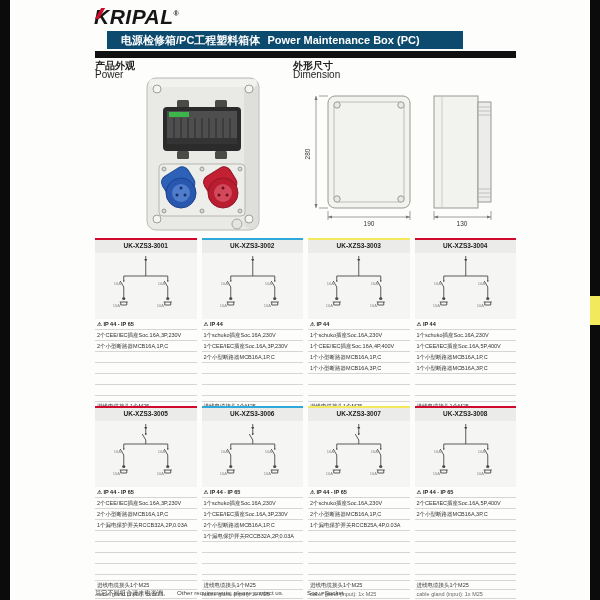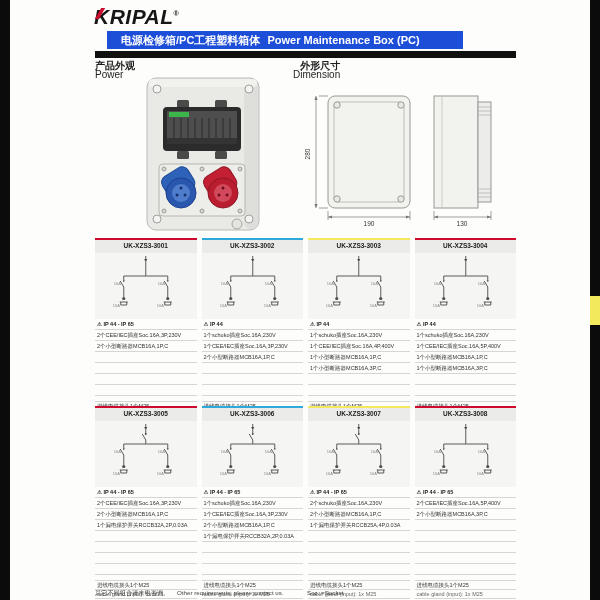--- a/index.html
+++ b/index.html
@@ -8,30 +8,30 @@
   .edge{position:absolute;top:0;bottom:0;width:10px;background:#0b0b0b;z-index:2;}
   .edge.left{left:0;} .edge.right{right:0;}
   .yellow-tab{position:absolute;right:0;top:296px;width:10px;height:29px;background:#f2e95c;z-index:3;}
 
   .logo{position:absolute;left:94px;top:5px;font-style:italic;font-weight:bold;font-size:21px;
         color:#161616;letter-spacing:.5px;z-index:1;}
   .logo-accent{position:absolute;left:4px;top:3px;width:3.5px;height:11px;background:#cf0a2c;
         transform:skewX(-30deg);z-index:2;}
   .logo-reg{font-size:7px;vertical-align:super;font-style:normal;}
 
-  .banner{position:absolute;left:107px;top:31px;width:356px;height:18px;background:#1d4ed8;
+  .banner{position:absolute;left:107px;top:31px;width:356px;height:18px;background:#0c4a6e;
         color:#fff;font-weight:bold;font-size:11px;line-height:18px;padding-left:14px;
         box-sizing:border-box;white-space:nowrap;overflow:hidden;}
   .banner-en{margin-left:4px;}
   .black-bar{position:absolute;left:95px;top:51px;width:421px;height:7px;background:#111;}
 
   .sec-label{position:absolute;font-size:10px;color:#1d1d1d;line-height:9px;}
   .sec-label .cn{font-weight:bold;}
   .photo-label{left:95px;top:61px;}
-  .dim-label{left:293px;top:61px;text-align:right;}
+  .dim-label{left:293px;top:61px;}
 
   .product-photo{position:absolute;left:133px;top:74px;width:140px;height:162px;}
   .product-photo svg{display:block;width:100%;height:100%;}
   .dim-drawing{position:absolute;left:296px;top:84px;width:215px;height:150px;}
   .dim-drawing svg{display:block;width:100%;height:100%;}
 
   .grid-row{position:absolute;left:95px;width:421px;display:flex;gap:5px;}
   #row0{top:238px;} #row1{top:406px;}
   .cell{flex:1;min-width:0;}
   .model-header{height:13px;background:#ebebe9;border-top:2.5px solid #888;font-size:6.5px;

